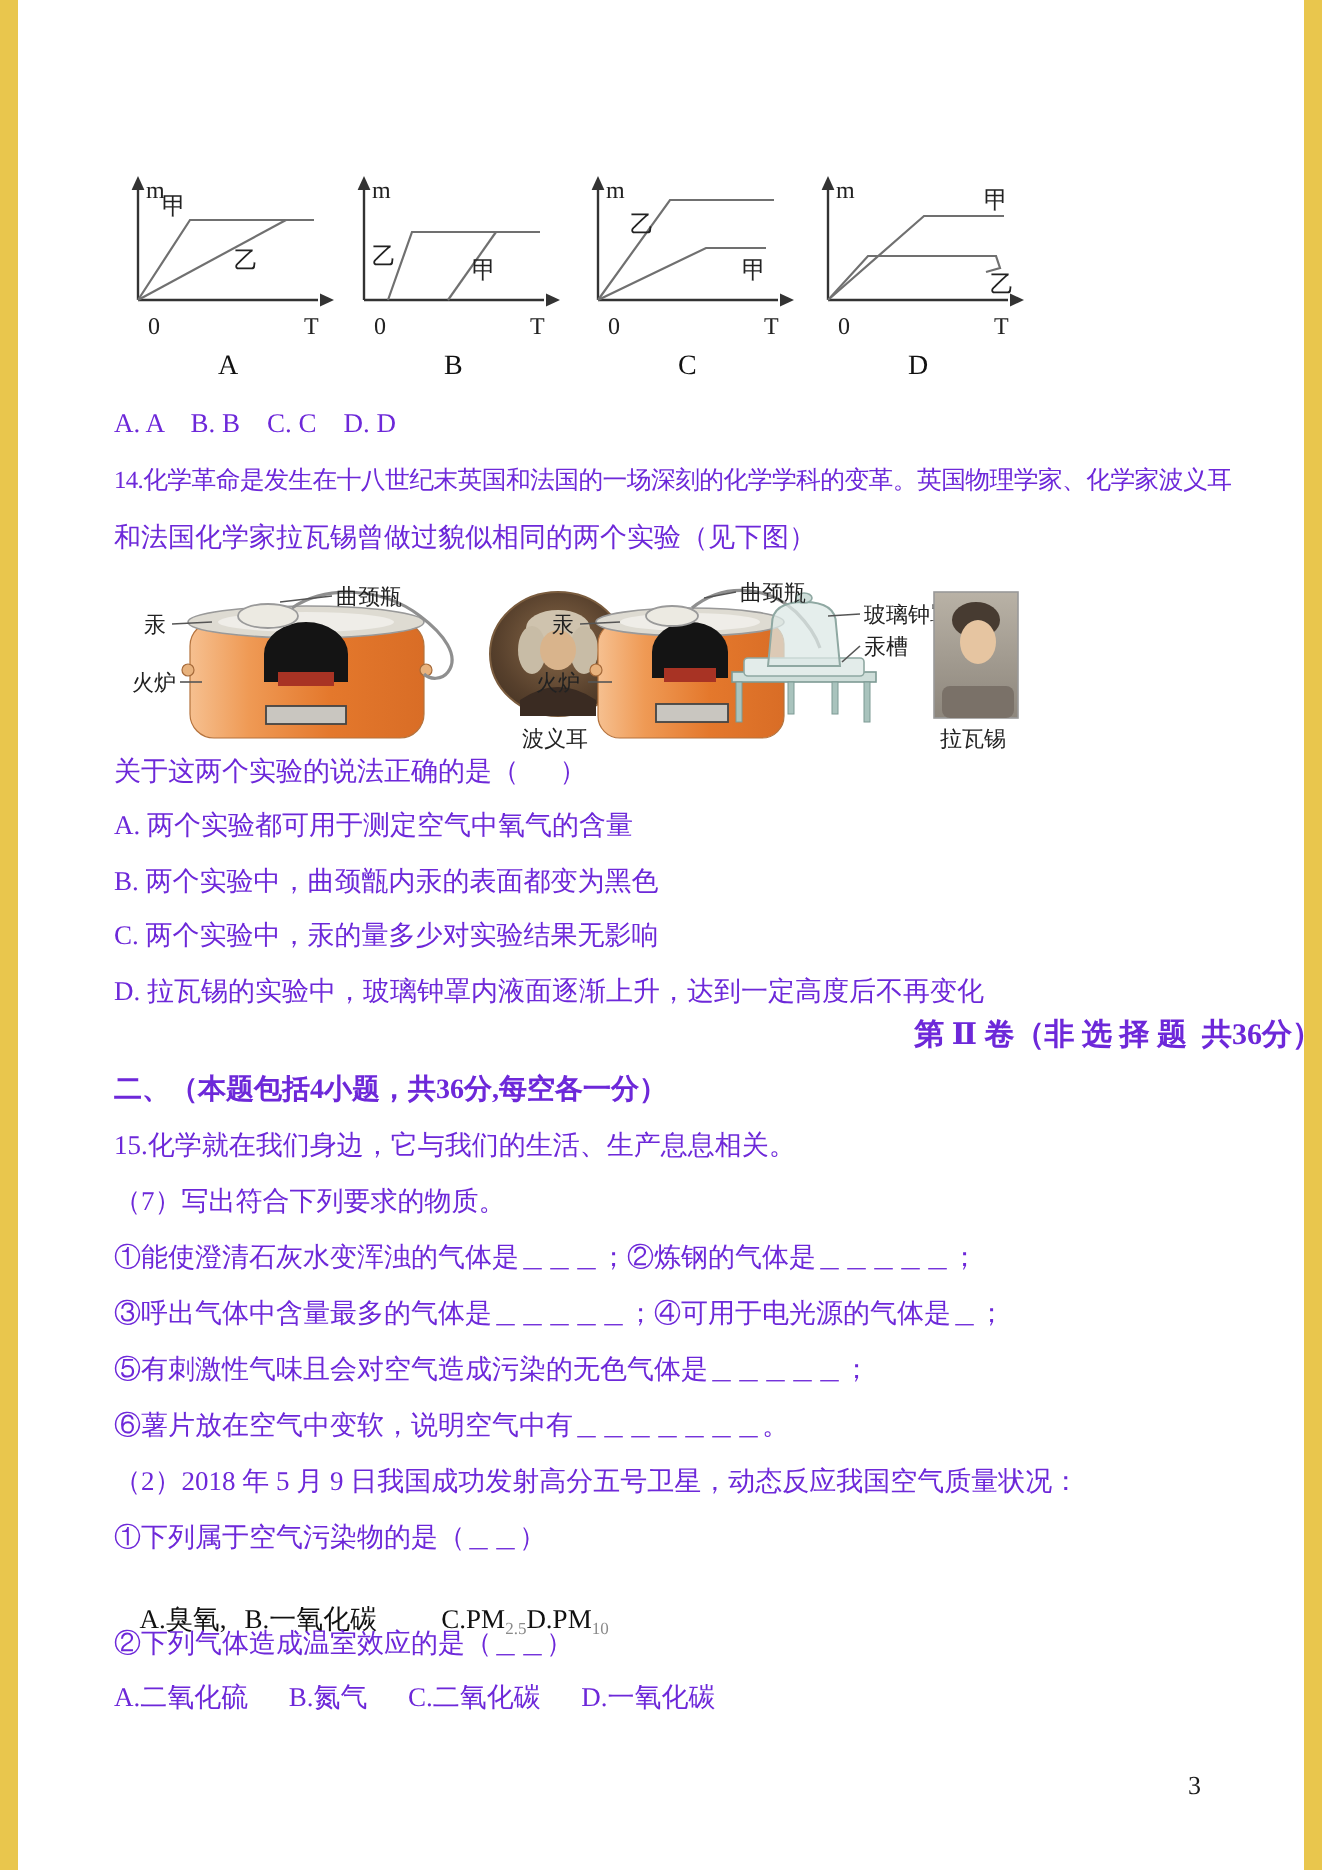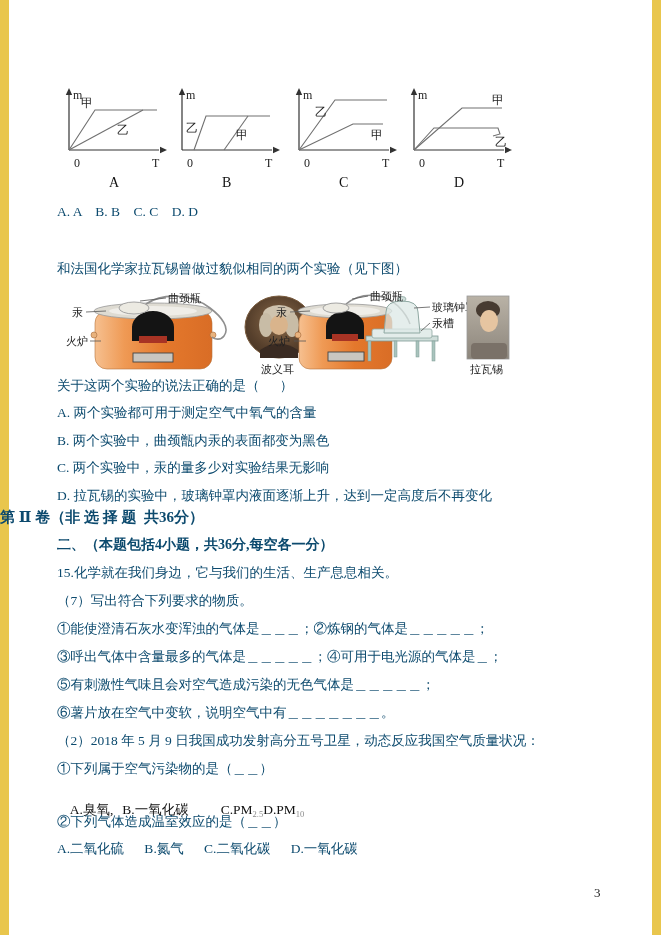--- a/index.html
+++ b/index.html
@@ -3,24 +3,24 @@
 <meta charset="utf-8">
 <style>
   html,body{margin:0;padding:0;background:#fff;}
   .page{
     position:relative;width:661px;height:935px;background:#ffffff;overflow:hidden;
     font-family:"Liberation Serif","DejaVu Serif",serif;color:#111;
   }
   .edge{position:absolute;top:0;width:9px;height:935px;background:#e9c64d;}
   .edge.left{left:0}
   .edge.right{right:0}
-  .line{position:absolute;left:57px;font-size:13.5px;white-space:pre;color:#0c4a6e;}
+  .line{position:absolute;left:57px;font-size:13.5px;white-space:pre;color:#6d28d9;}
   .long{font-size:12.4px;letter-spacing:-0.3px;}
   .bold{font-weight:bold;}
-  .center{left:0;width:661px;text-align:left;}
+  .center{left:0;width:661px;text-align:right;}
   .graphs-row{position:absolute;left:55px;top:86px;width:560px;height:106px;}
   .graph{position:absolute;top:0;width:118px;height:104px;}
   .g0{left:2px}.g1{left:115px}.g2{left:232px}.g3{left:347px}
   .ax{stroke:#333;stroke-width:1.2;}
   .curve{fill:none;stroke:#707070;stroke-width:1.1;}
   .glyph{font-size:12px;fill:#222;font-family:"Liberation Serif",serif;}
   .axlabel{font-size:12px;fill:#222;font-family:"Liberation Serif",serif;}
   .gcap{font-size:14px;fill:#111;font-family:"Liberation Serif",serif;}
   .figure{position:absolute;left:0;top:286px;width:654px;height:95px;}
   .figsvg{position:absolute;top:0;}
@@ -93,20 +93,21 @@
           <text x="93" y="60" class="glyph">乙</text>
           <text x="16" y="13" class="axlabel">m</text>
           <text x="17" y="81" class="axlabel">0</text>
           <text x="95" y="81" class="axlabel">T</text>
           <text x="52" y="101" class="gcap">D</text>
         </svg></div>
   </div>
 
   <div class="line" style="top:204px">A. A    B. B    C. C    D. D</div>
 
+  <div class="line long" style="top:232px">14.化学革命是发生在十八世纪末英国和法国的一场深刻的化学学科的变革。英国物理学家、化学家波义耳</div>
   <div class="line" style="top:260px">和法国化学家拉瓦锡曾做过貌似相同的两个实验（见下图）</div>
 
   <div class="figure">
 
     <svg class="figsvg" style="left:64px" width="252" height="95" viewBox="0 0 252 95">
       <defs>
         <linearGradient id="potL" x1="0" y1="0" x2="1" y2="0">
           <stop offset="0" stop-color="#f6c090"></stop>
             <stop offset="0.25" stop-color="#ef9a55"></stop>
           <stop offset="0.6" stop-color="#e4782c"></stop>

